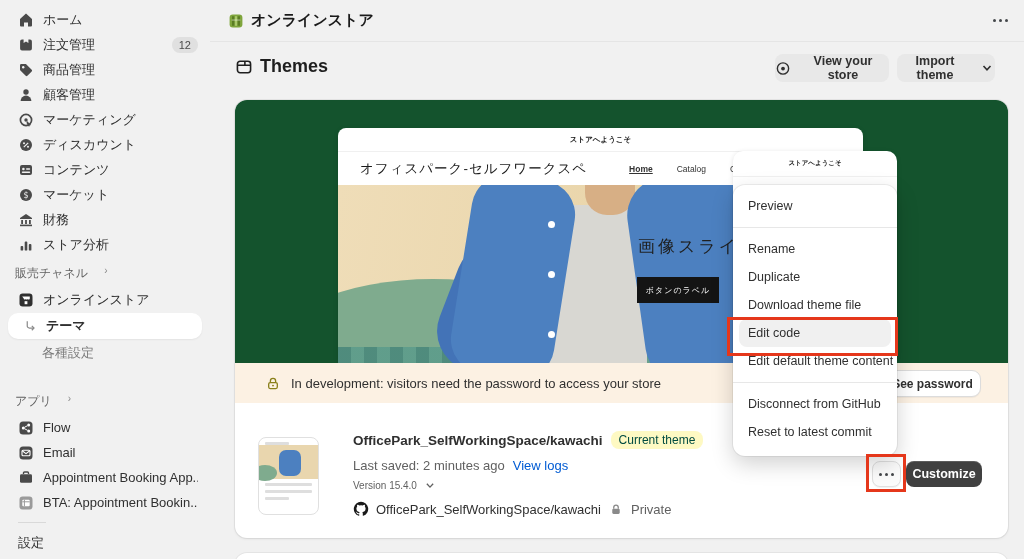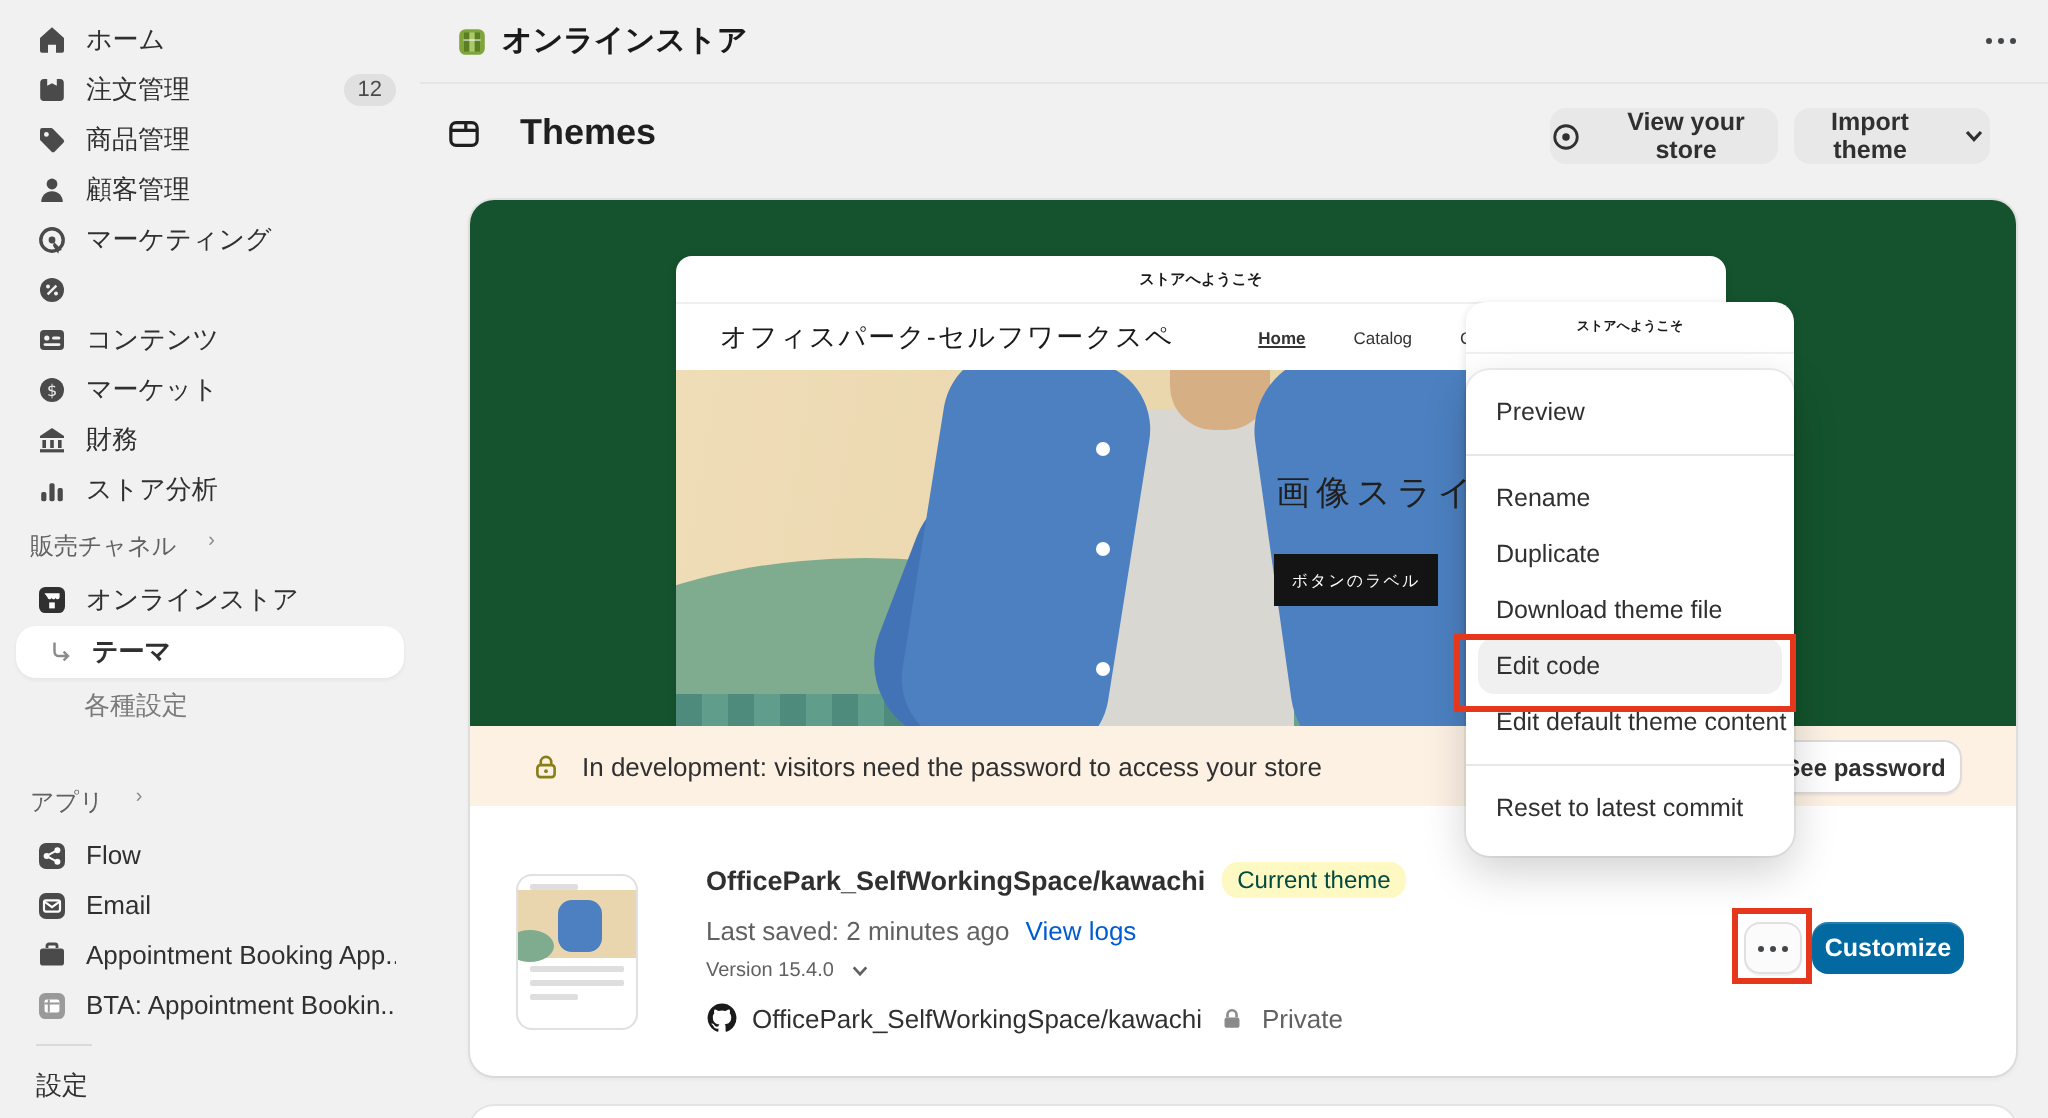--- a/index.html
+++ b/index.html
@@ -17,21 +17,21 @@
   .subrow{padding-left:42px;color:#7a7a7a;font-weight:400}
   .sdivider{border-top:1px solid #d9d9d9;margin:7px 18px;width:28px}
   .ic{width:16px;height:16px;flex:0 0 16px}
   
   #topbar{position:absolute;left:210px;top:0;width:814px;height:42px;border-bottom:1px solid #e5e5e5;display:flex;align-items:center;padding:0 18px;gap:7px}
   #topbar .t{font-size:15px;font-weight:700;color:#1a1a1a}
   .dots{display:inline-flex;gap:3px;align-items:center}
   .dots i{width:3px;height:3px;border-radius:50%;background:#44474a;display:block}
   #topbar-more{position:absolute;right:16px;top:19px;cursor:pointer}
   
-  #page-head-title{position:absolute;left:224px;top:56px;display:flex;align-items:center;gap:20px}
+  #page-head-title{position:absolute;left:236px;top:56px;display:flex;align-items:center;gap:8px}
   #page-head-title .t{font-size:18px;font-weight:700;color:#1f1f1f}
   .gbtn{position:absolute;top:54px;height:28px;background:#e8e8e8;border-radius:8px;display:flex;align-items:center;justify-content:center;gap:6px;font-size:12.5px;font-weight:700;color:#303030;cursor:pointer}
   
   #card{position:absolute;left:235px;top:100px;width:773px;height:438px;background:#fff;border-radius:12px;box-shadow:0 0 0 1px rgba(0,0,0,.05),0 1px 3px rgba(0,0,0,.08)}
   #preview-region{position:absolute;left:0;top:0;width:773px;height:263px;background:#14532d;border-radius:12px 12px 0 0}
   #dwin{position:absolute;left:103px;top:28px;width:525px;height:235px;background:#fff;border-radius:8px 8px 0 0;box-shadow:0 1px 5px rgba(0,0,0,.12);overflow:hidden}
   #dwin .announce{height:24px;display:flex;align-items:center;justify-content:center;font-size:7.5px;font-weight:700;color:#1a1a1a;border-bottom:1px solid #f0f0f0}
   #dwin .navbar{height:33px;display:flex;align-items:center;padding:0 22px;gap:0}
   #dwin .store{font-size:13.5px;color:#1a1a1a;letter-spacing:1px}
   #dwin .nlink{font-size:8.5px;color:#333;margin-left:24px}
@@ -68,21 +68,21 @@
   #thumb .th-line.s{width:24px;margin-left:6px}
   .title-row{position:absolute;left:118px;top:331px;display:flex;align-items:center;gap:8px}
   .title-row .name{font-size:13.5px;font-weight:700;color:#303030}
   .cbadge{background:#fef9c3;color:#014b40;font-size:12px;border-radius:8px;padding:2px 8px;line-height:14px}
   .meta-row{position:absolute;left:118px;top:358px;font-size:13px;color:#616161;display:flex;gap:8px}
   .link{color:#005bd3;cursor:pointer}
   .ver-row{position:absolute;left:118px;top:380px;font-size:10px;color:#616161;display:flex;align-items:center;gap:5px}
   .repo-row{position:absolute;left:118px;top:401px;display:flex;align-items:center;gap:7px;font-size:13px;color:#303030}
   .repo-row .priv{color:#616161}
   #more-btn{position:absolute;left:637px;top:361px;width:29px;height:26px;background:#fbfbfb;border:1px solid #e0e0e0;border-radius:8px;display:flex;align-items:center;justify-content:center;box-shadow:0 1px 0 rgba(0,0,0,.05);cursor:pointer}
-  #customize-btn{position:absolute;left:671px;top:361px;width:76px;height:26px;background:#0369a1;border-radius:8px;color:#fff;font-size:12.5px;font-weight:600;display:flex;align-items:center;justify-content:center;box-shadow:inset 0 1px 0 rgba(255,255,255,.15);cursor:pointer}
+  #customize-btn{position:absolute;left:671px;top:361px;width:76px;height:26px;background:#404040;border-radius:8px;color:#fff;font-size:12.5px;font-weight:600;display:flex;align-items:center;justify-content:center;box-shadow:inset 0 1px 0 rgba(255,255,255,.15);cursor:pointer}
   
   #card2{position:absolute;left:235px;top:553px;width:773px;height:12px;background:#fff;border-radius:12px 12px 0 0;box-shadow:0 0 0 1px rgba(0,0,0,.05)}
   
   #menu{position:absolute;left:733px;top:185px;width:164px;background:#fff;border-radius:12px;box-shadow:0 0 0 1px rgba(0,0,0,.06),0 8px 22px rgba(0,0,0,.18);z-index:50}
   .mgroup{padding:7px 6px}
   .mgroup + .mgroup{border-top:1px solid #e7e7e7}
   .mgroup:last-child{padding-bottom:10px}
   .mi{height:28px;display:flex;align-items:center;padding:0 9px;font-size:12.5px;color:#303030;border-radius:8px;white-space:nowrap;cursor:pointer}
   .mi.hl{background:#f0f0f0}
   
@@ -129,20 +129,21 @@
       </svg>
     <span class="lbl">マーケティング</span>
   </div>
   <div class="srow">
     <svg class="ic" viewBox="0 0 16 16">
         <circle cx="8" cy="8" r="6" fill="#4a4a4a"></circle>
         <path stroke="#f1f1f1" stroke-width="1.2" d="M5.8 10.2l4.4-4.4"></path>
         <circle cx="6" cy="6.2" r="1" fill="#f1f1f1"></circle>
         <circle cx="10" cy="9.8" r="1" fill="#f1f1f1"></circle>
       </svg>
+    <span class="lbl">ディスカウント</span>
   </div>
   <div class="srow">
     <svg class="ic" viewBox="0 0 16 16">
         <rect x="2" y="3" width="12" height="10" rx="2" fill="#4a4a4a"></rect>
         <circle cx="5.4" cy="7" r="1.3" fill="#f1f1f1"></circle>
         <rect x="8" y="6.2" width="4.2" height="1.6" rx=".8" fill="#f1f1f1"></rect>
         <rect x="3.8" y="9.6" width="8.4" height="1.4" rx=".7" fill="#f1f1f1"></rect>
       </svg>
     <span class="lbl">コンテンツ</span>
   </div>
@@ -373,18 +374,19 @@
     <div class="mi">Preview</div>
   </div>
   <div class="mgroup">
     <div class="mi">Rename</div>
     <div class="mi">Duplicate</div>
     <div class="mi">Download theme file</div>
     <div class="mi hl">Edit code</div>
     <div class="mi">Edit default theme content</div>
   </div>
   <div class="mgroup">
+    <div class="mi">Disconnect from GitHub</div>
     <div class="mi">Reset to latest commit</div>
   </div>
 </div>
 
 <div class="redbox" id="redbox-editcode"></div>
 <div class="redbox" id="redbox-more"></div>
 
 </body></html>

